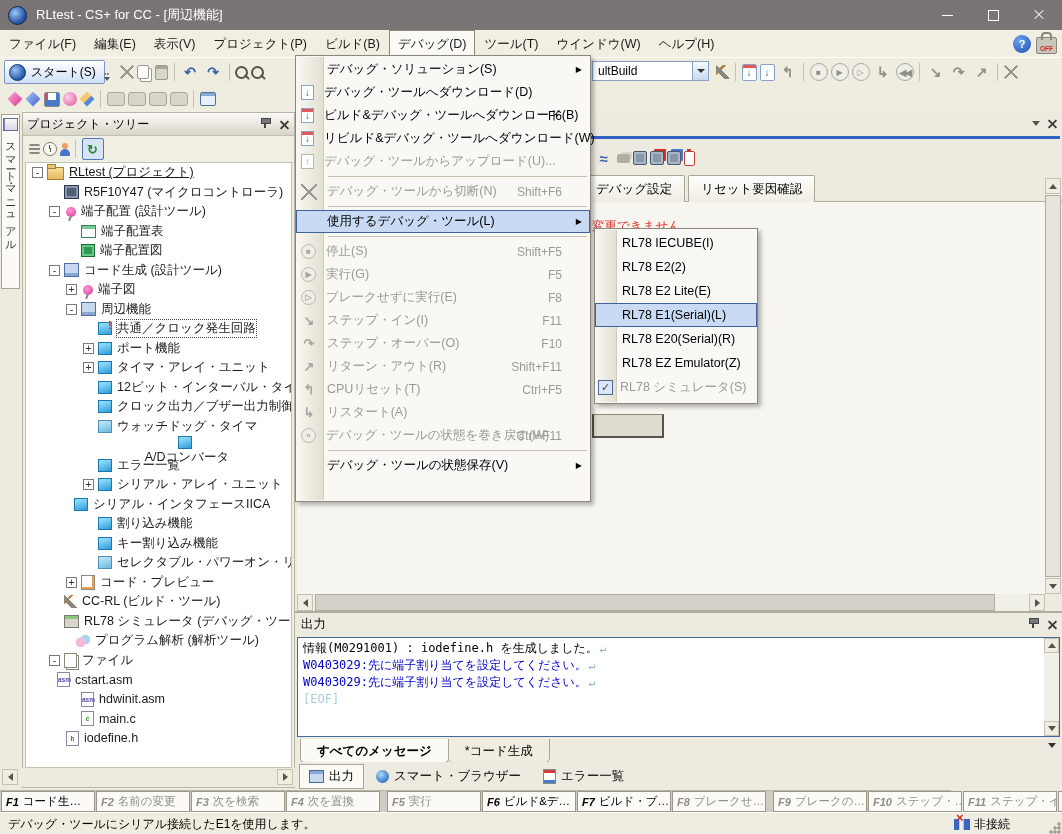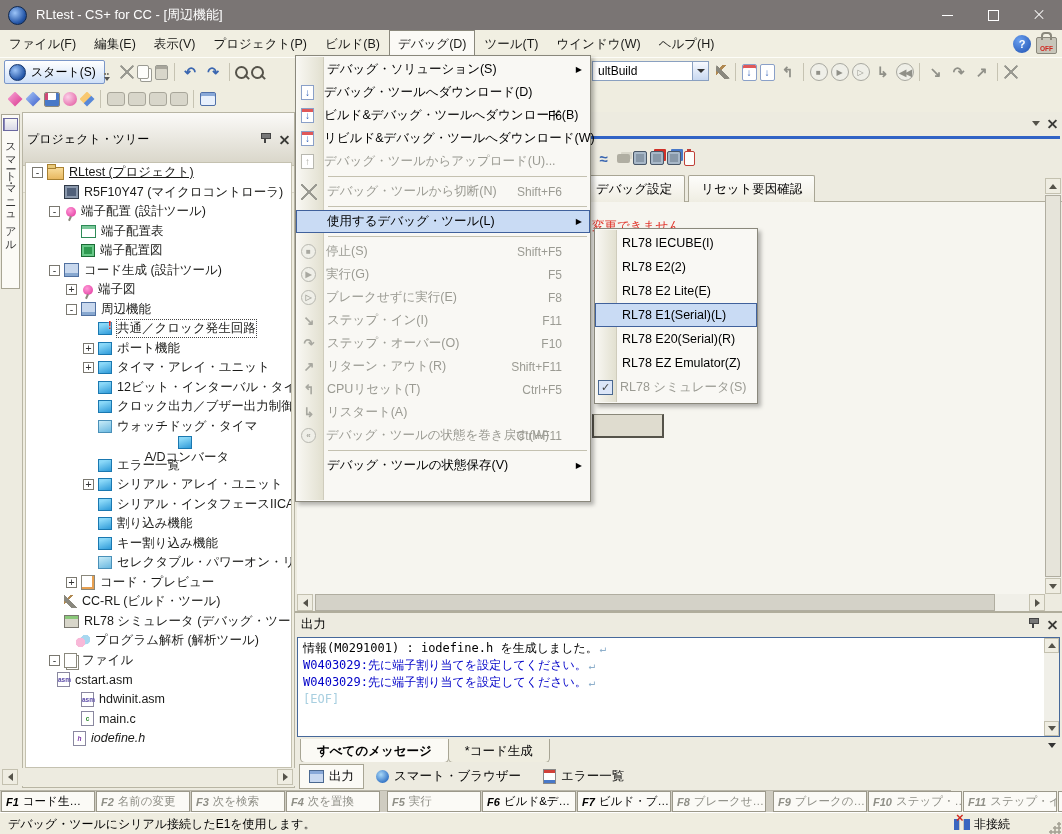--- a/index.html
+++ b/index.html
@@ -75,21 +75,21 @@
   .tt-user::before{content:"";position:absolute;left:2px;top:-6px;width:6px;height:6px;border-radius:50%;background:#E8A060;}
   .tt-refresh{color:#2E8B30;font-size:13px;font-weight:bold;}
   .tbi.pressed{background:#D8E4F6;border:1px solid #5078B0;}
   
   .sidestrip{left:0;top:112px;width:22px;height:676px;background:#EDEBE0;}
   .vtab{position:absolute;left:1px;top:114px;width:19px;height:175px;background:#FBFAF6;border:1px solid #A8A594;display:flex;flex-direction:column;align-items:center;gap:5px;padding-top:3px;box-sizing:border-box;}
   .book-icon{width:13px;height:11px;background:linear-gradient(#F8F8F4,#D8D8E8);border:1px solid #6A68A0;box-shadow:inset 1px 0 0 #8A88B8;flex:none;}
   .vtab-label{writing-mode:vertical-rl;font-size:11px;color:#333;letter-spacing:1px;}
   
   .treepanel{left:22px;top:112px;width:273px;height:676px;background:#EFEDE0;border:1px solid #B8B5A4;box-sizing:border-box;}
-  .phead{height:22px;background:linear-gradient(#FBFAF8,#D8D5C8);border-bottom:1px solid #C4C1B0;display:flex;align-items:center;padding:15px 4px;font-size:12px;}
+  .phead{height:22px;background:linear-gradient(#FBFAF8,#D8D5C8);border-bottom:1px solid #C4C1B0;display:flex;align-items:center;padding:0 4px;font-size:12px;}
   .phead .ptitle{flex:1;}
   .pin-icon{width:11px;height:13px;position:relative;margin-right:8px;}
   .pin-icon::before{content:"";position:absolute;left:4px;top:2px;width:2px;height:8px;background:#444;}
   .pin-icon::after{content:"";position:absolute;left:1px;top:0;width:8px;height:4px;background:#777;border:1px solid #444;}
   .x-icon{width:11px;height:11px;position:relative;}
   .x-icon::before,.x-icon::after{content:"";position:absolute;left:0;top:5px;width:11px;height:2px;background:#3A3A36;}
   .x-icon::before{transform:rotate(45deg);} .x-icon::after{transform:rotate(-45deg);}
   .tree-toolbar{height:26px;background:#F1EFE4;border-bottom:1px solid #D8D5C6;display:flex;align-items:center;padding-left:4px;}
   .treebody{position:absolute;left:2px;right:2px;top:49px;bottom:19px;background:#FFF;border:1px solid #C4C1B0;overflow:hidden;}
   .trow{display:flex;align-items:center;height:19.5px;white-space:nowrap;}
@@ -400,21 +400,21 @@
         <div class="trow" style="padding-left: 57px;">
           <span class="expsp"></span>
           <span class="ti t-cube"></span>
           <span class="tlabel">エラー一覧</span>
         </div>
         <div class="trow" style="padding-left: 57px;">
           <span class="exp">+</span>
           <span class="ti t-cube"></span>
           <span class="tlabel">シリアル・アレイ・ユニット</span>
         </div>
-        <div class="trow" style="padding-left: 57px;">
+        <div class="trow" style="padding-left: 33px;">
           <span class="expsp"></span>
           <span class="ti t-cube"></span>
           <span class="tlabel">シリアル・インタフェースIICA</span>
         </div>
         <div class="trow" style="padding-left: 57px;">
           <span class="expsp"></span>
           <span class="ti t-cube"></span>
           <span class="tlabel">割り込み機能</span>
         </div>
         <div class="trow" style="padding-left: 57px;">
@@ -466,21 +466,21 @@
           </span>
           <span class="tlabel">hdwinit.asm</span>
         </div>
         <div class="trow" style="padding-left: 40px;">
           <span class="expsp"></span>
           <span class="ti t-file">
             <span class="badge b-c">c</span>
           </span>
           <span class="tlabel">main.c</span>
         </div>
-        <div class="trow" style="padding-left: 32px; font-style: italic;">
+        <div class="trow" style="padding-left: 25px;">
           <span class="expsp"></span>
           <span class="ti t-file">
             <span class="badge b-h">h</span>
           </span>
           <span class="tlabel">iodefine.h</span>
         </div>
       </div>
     <div class="tree-hscroll">
       <span class="sbtn" style="left:0;top:0;">
           <i class="tri-l"></i>

